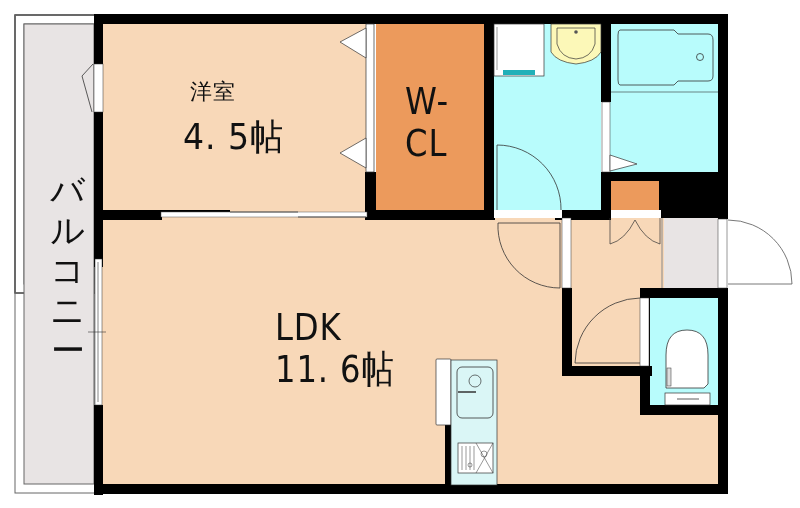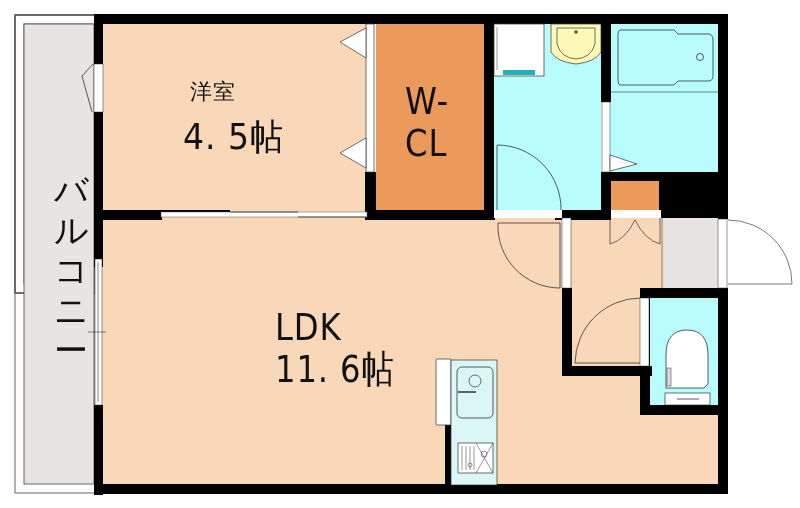--- a/index.html
+++ b/index.html
@@ -13,22 +13,22 @@
       letter-spacing: 1px;
       white-space: pre;
     }
     .lbl-youshitsu { left: 183px; top: 80px; font-size: 22px; margin-left: 7px; }
     .lbl-youshitsu-size { left: 183px; top: 118px; font-size: 36px; transform: scaleX(0.92); transform-origin: left; }
     .lbl-wcl1 { left: 405px; top: 82px; font-size: 38px; transform: scaleX(0.85); transform-origin: left; }
     .lbl-wcl2 { left: 405px; top: 124px; font-size: 38px; transform: scaleX(0.85); transform-origin: left; }
     .lbl-ldk { left: 275px; top: 308px; font-size: 38px; transform: scaleX(0.85); transform-origin: left; }
     .lbl-ldk-size { left: 275px; top: 350px; font-size: 38px; transform: scaleX(0.85); transform-origin: left; }
     .lbl-balcony {
-      left: 54px; top: 170px; font-size: 34px; width: 40px;
-      white-space: normal; word-break: break-all; line-height: 40px; text-align: left;
+      left: 46px; top: 170px; font-size: 34px; width: 40px;
+      white-space: normal; word-break: break-all; line-height: 40px; text-align: right;
     }
   </style>
 </head>
 <body>
 
 <svg class="plan" viewBox="0 0 800 508" xmlns="http://www.w3.org/2000/svg">
 
   <g>
     <rect x="15" y="15" width="80" height="278" fill="#ffffff" stroke="#555" stroke-width="1"></rect>
     <rect x="16" y="16" width="78" height="276" fill="#fff"></rect>

